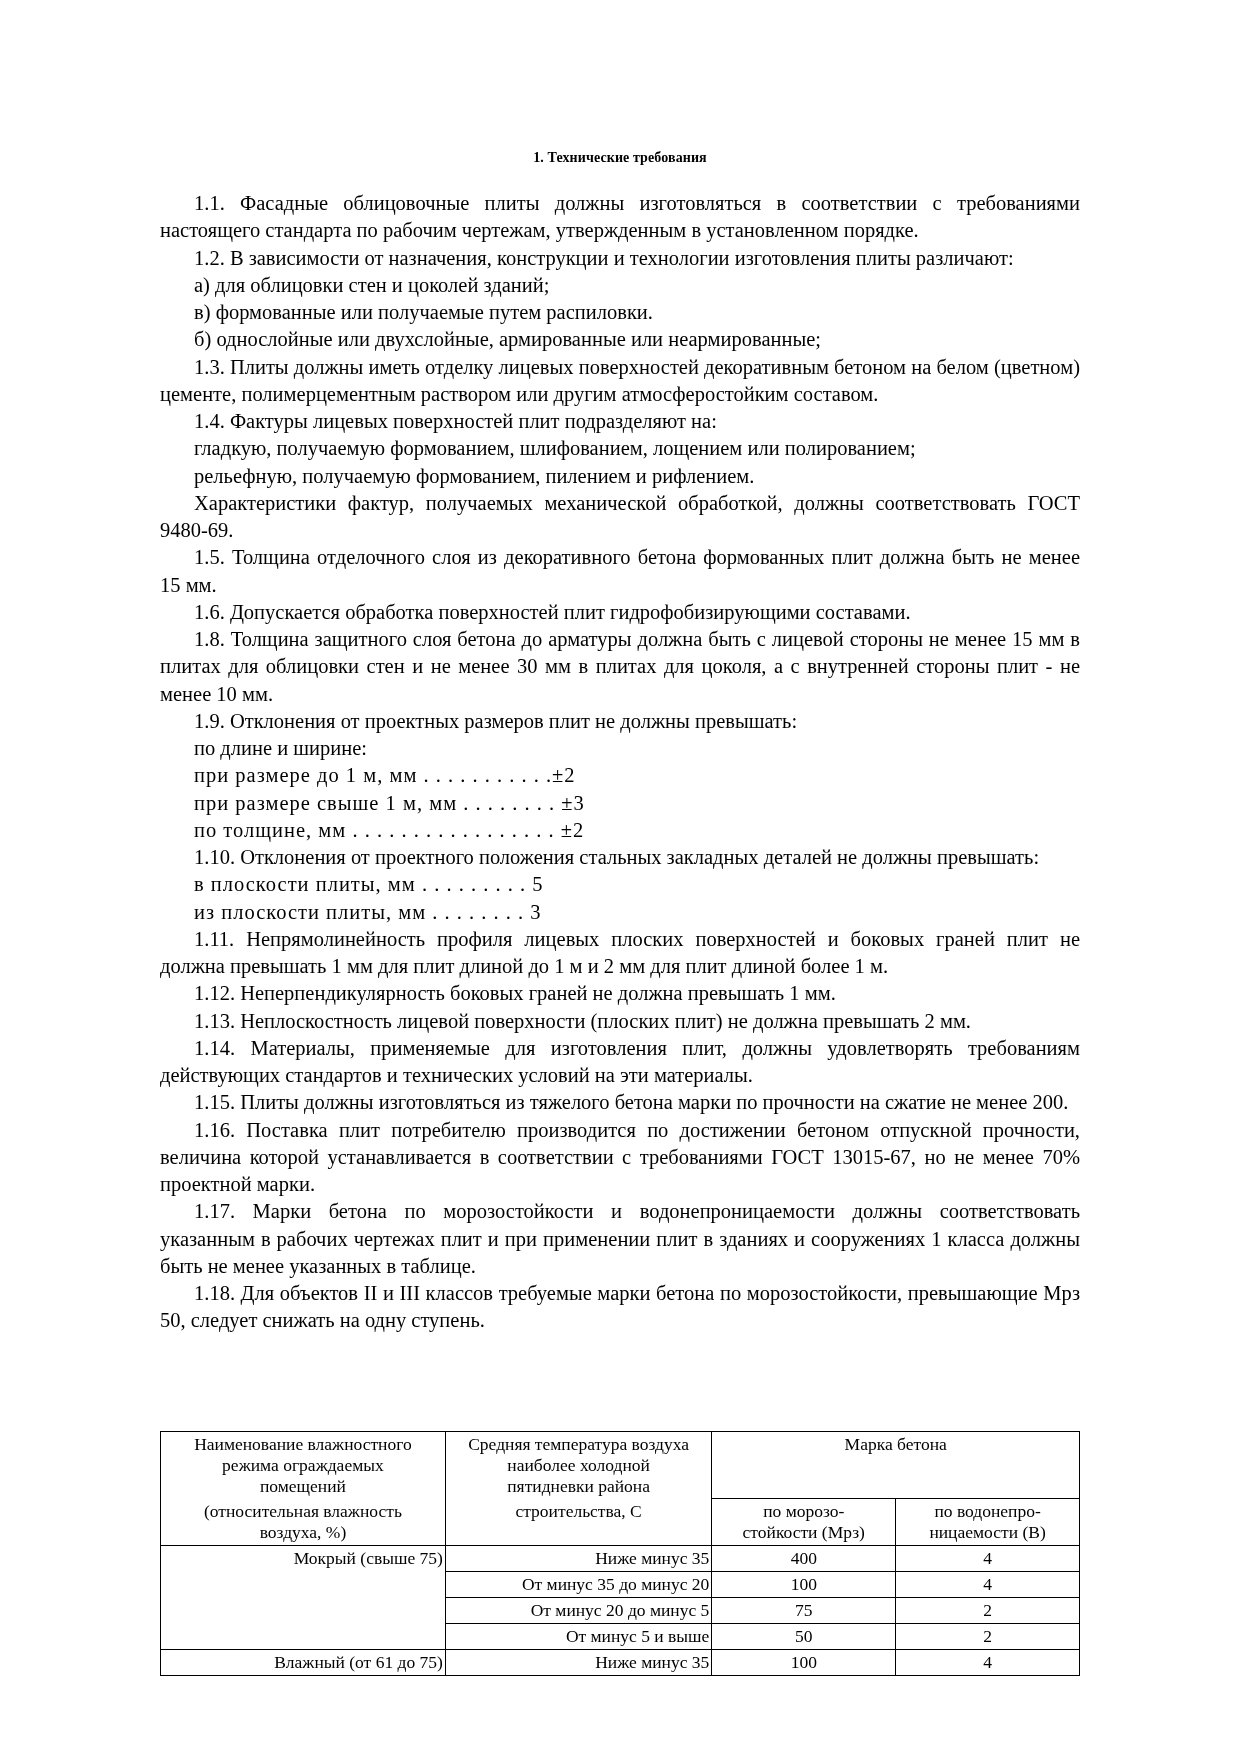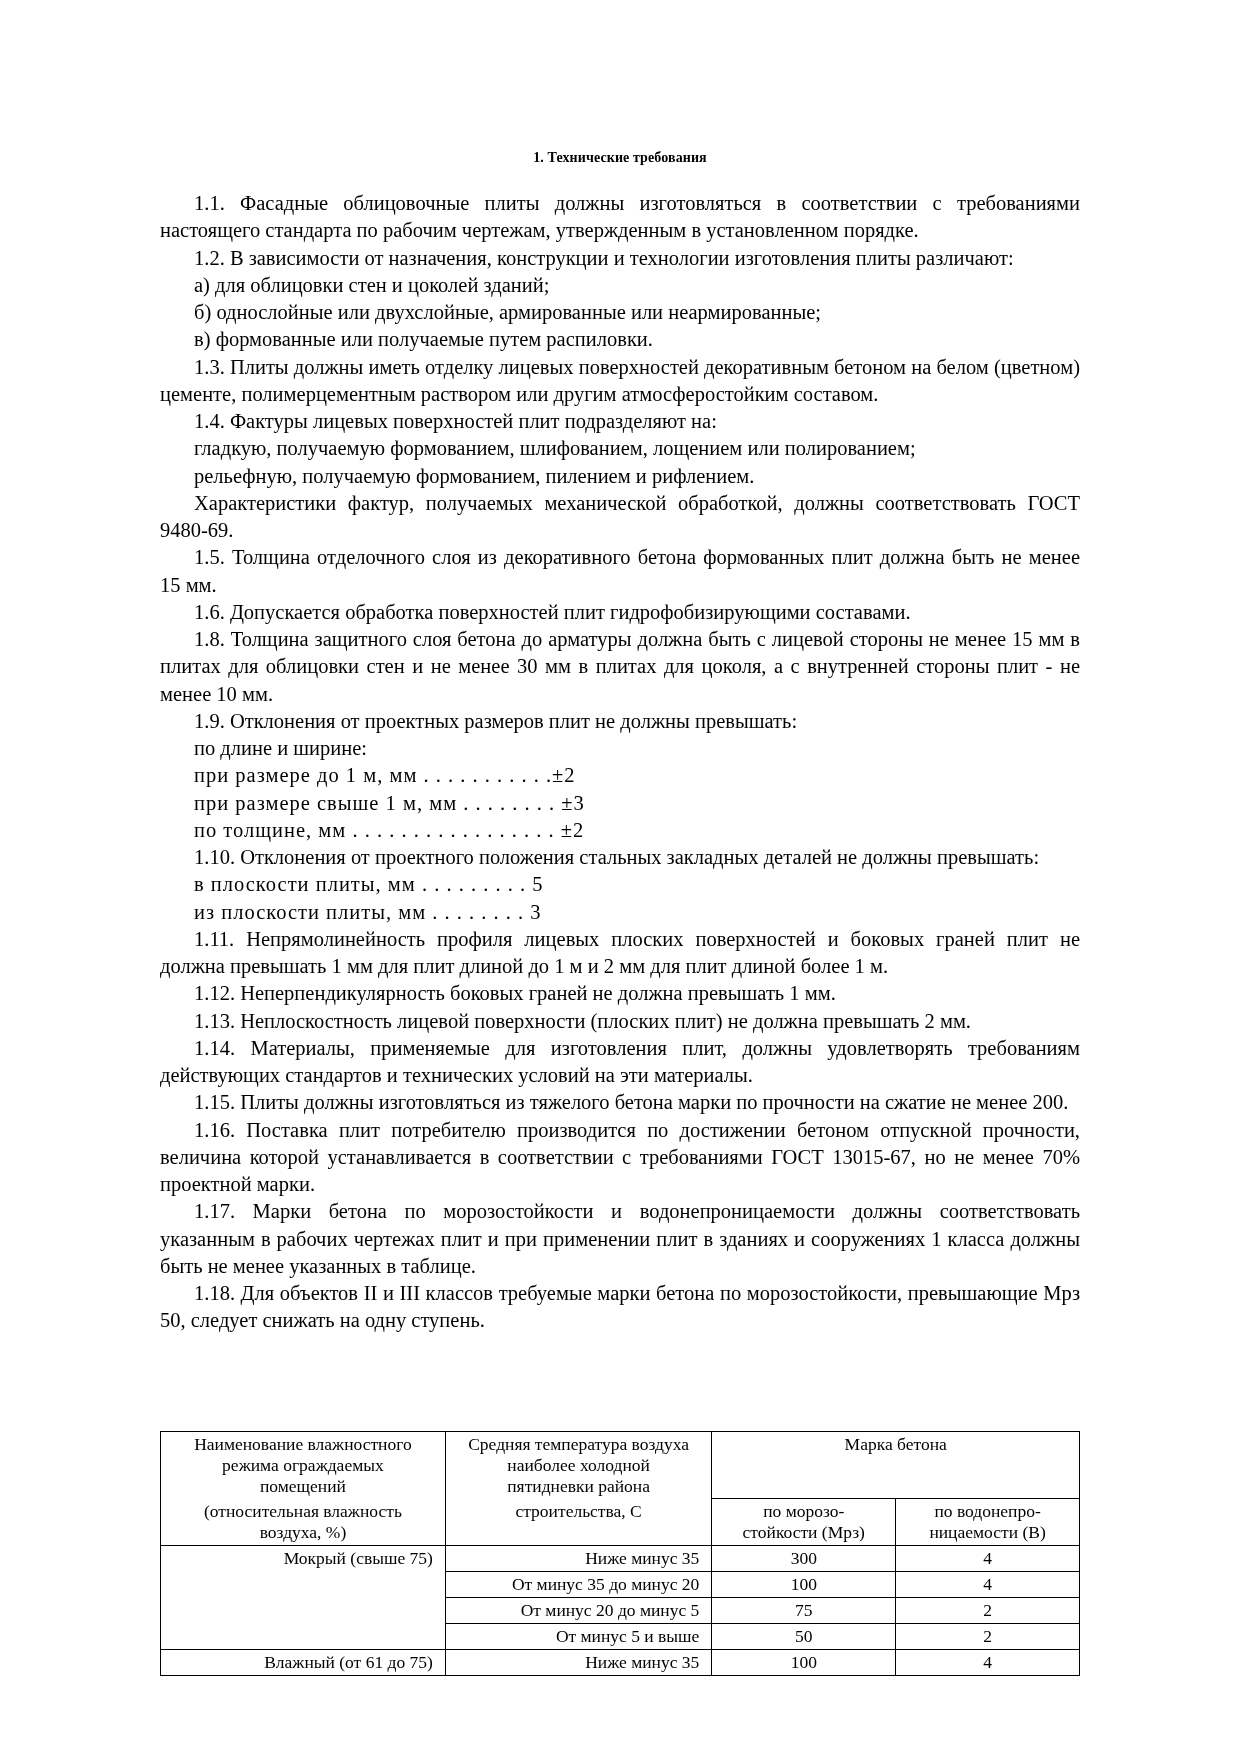--- a/index.html
+++ b/index.html
@@ -45,21 +45,21 @@
   }
   table.marks {
     border-collapse: collapse;
     width: 100%;
     font-size: 17.5px;
     line-height: 1.2;
     table-layout: fixed;
   }
   table.marks td, table.marks th {
     border: 1px solid #000;
-    padding: 2px 12px;
+    padding: 2px 2px;
     vertical-align: top;
     font-weight: normal;
   }
   table.marks .c-center {
     text-align: center;
   }
   table.marks .c-left {
     text-align: right;
     font-family: Liberation Serif, serif;
   }
@@ -83,22 +83,22 @@
 <body>
 
 <div class="page">
 
   <h1 class="doc-title">1. Технические требования</h1>
 
   <div>
     <p class="para indent">1.1. Фасадные облицовочные плиты должны изготовляться в соответствии с требованиями настоящего стандарта по рабочим чертежам, утвержденным в установленном порядке.</p>
     <p class="para indent left">1.2. В зависимости от назначения, конструкции и технологии изготовления плиты различают:</p>
     <p class="para indent left">а) для облицовки стен и цоколей зданий;</p>
+    <p class="para indent left">в) формованные или получаемые путем распиловки.</p>
     <p class="para indent left">б) однослойные или двухслойные, армированные или неармированные;</p>
-    <p class="para indent left">в) формованные или получаемые путем распиловки.</p>
     <p class="para indent">1.3. Плиты должны иметь отделку лицевых поверхностей декоративным бетоном на белом (цветном) цементе, полимерцементным раствором или другим атмосферостойким составом.</p>
     <p class="para indent left">1.4. Фактуры лицевых поверхностей плит подразделяют на:</p>
     <p class="para indent left">гладкую, получаемую формованием, шлифованием, лощением или полированием;</p>
     <p class="para indent left">рельефную, получаемую формованием, пилением и рифлением.</p>
     <p class="para indent">Характеристики фактур, получаемых механической обработкой, должны соответствовать ГОСТ 9480-69.</p>
     <p class="para indent">1.5. Толщина отделочного слоя из декоративного бетона формованных плит должна быть не менее 15 мм.</p>
     <p class="para indent left">1.6. Допускается обработка поверхностей плит гидрофобизирующими составами.</p>
     <p class="para indent">1.8. Толщина защитного слоя бетона до арматуры должна быть с лицевой стороны не менее 15 мм в плитах для облицовки стен и не менее 30 мм в плитах для цоколя, а с внутренней стороны плит - не менее 10 мм.</p>
     <p class="para indent left">1.9. Отклонения от проектных размеров плит не должны превышать:</p>
     <p class="para indent left">по длине и ширине:</p>
@@ -156,21 +156,21 @@
         <td class="hdr-sub">
           <div>по водонепро-</div>
           <div>ницаемости (В)</div>
         </td>
       </tr>
     </thead>
     <tbody>
       <tr>
         <td class="c-left nb-bottom">Мокрый (свыше 75)</td>
         <td class="c-left">Ниже минус 35</td>
-        <td class="c-center">300</td>
+        <td class="c-center">400</td>
         <td class="c-center">4</td>
       </tr>
       <tr>
         <td class="c-left nb-top nb-bottom"></td>
         <td class="c-left">От минус 35 до минус 20</td>
         <td class="c-center">100</td>
         <td class="c-center">4</td>
       </tr>
       <tr>
         <td class="c-left nb-top nb-bottom"></td>

